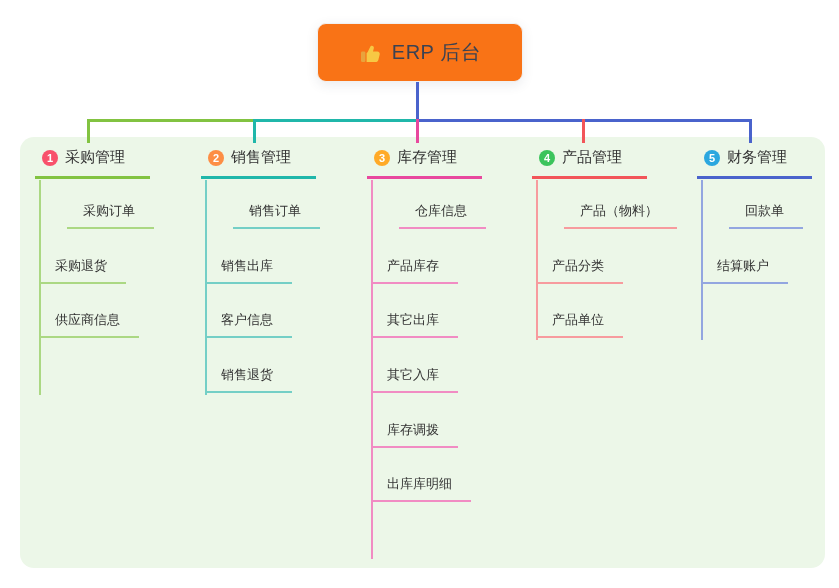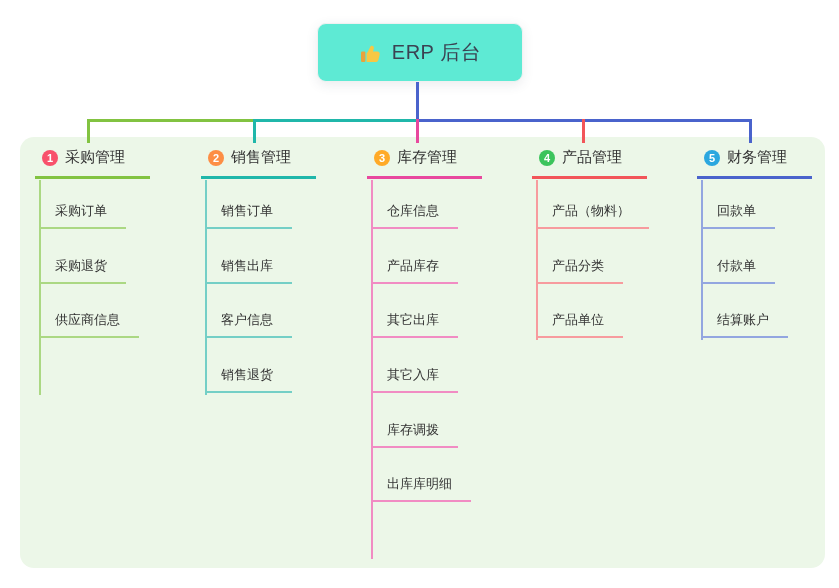--- a/index.html
+++ b/index.html
@@ -11,21 +11,21 @@
   }
   .stage{position:absolute;inset:0;}
   
   .panel{
     position:absolute;left:20px;top:137px;width:805px;height:431px;
     background:#ecf7e8;border-radius:14px;
   }
   
   .root-card{
     position:absolute;left:317px;top:23px;width:206px;height:59px;
-    background:#5eead4;border:1px solid #f1f1f1;border-radius:9px;
+    background:#f97316;border:1px solid #f1f1f1;border-radius:9px;
     box-shadow:0 3px 12px rgba(60,70,90,.10);
     display:flex;align-items:center;justify-content:center;gap:9px;
     box-sizing:border-box;cursor:pointer;
   }
   .root-card .root-label{font-size:20px;font-weight:500;color:#3b4252;letter-spacing:.5px;}
   .thumb{width:24px;height:24px;display:block;}
   
   .line{position:absolute;}
   
   .branch{position:absolute;top:148px;}
@@ -45,21 +45,21 @@
     position:absolute;left:4px;top:32px;
     display:flex;flex-direction:column;align-items:flex-start;
   }
   .child{
     box-sizing:border-box;height:54.7px;
     display:flex;align-items:flex-end;
     padding:0 19px 7px 16px;
     border-bottom:2px solid var(--soft);
     cursor:pointer;
   }
-  .child:first-child{height:49px;}
+  .child:first-child{height:49px;margin-left:28px;}
   .child-label{font-size:13px;color:#333;white-space:nowrap;}
 </style>
 </head>
 <body>
 
 <div class="stage">
 
   <div class="panel" style="background: rgb(236, 247, 232);"></div>
 
   <div class="root-card">
@@ -172,20 +172,17 @@
       <span class="badge">5</span>
       <span class="branch-title">财务管理</span>
     </div>
     <div class="vline" style="height: 160.4px;"></div>
     <div class="children">
 
     <div class="child">
         <span class="child-label">回款单</span>
       </div>
         <div class="child">
-        <span class="child-label">付款单</span>
-      </div>
-        <div class="child">
         <span class="child-label">结算账户</span>
       </div>
       </div>
   </div>
   </div>
 
 </body></html>

